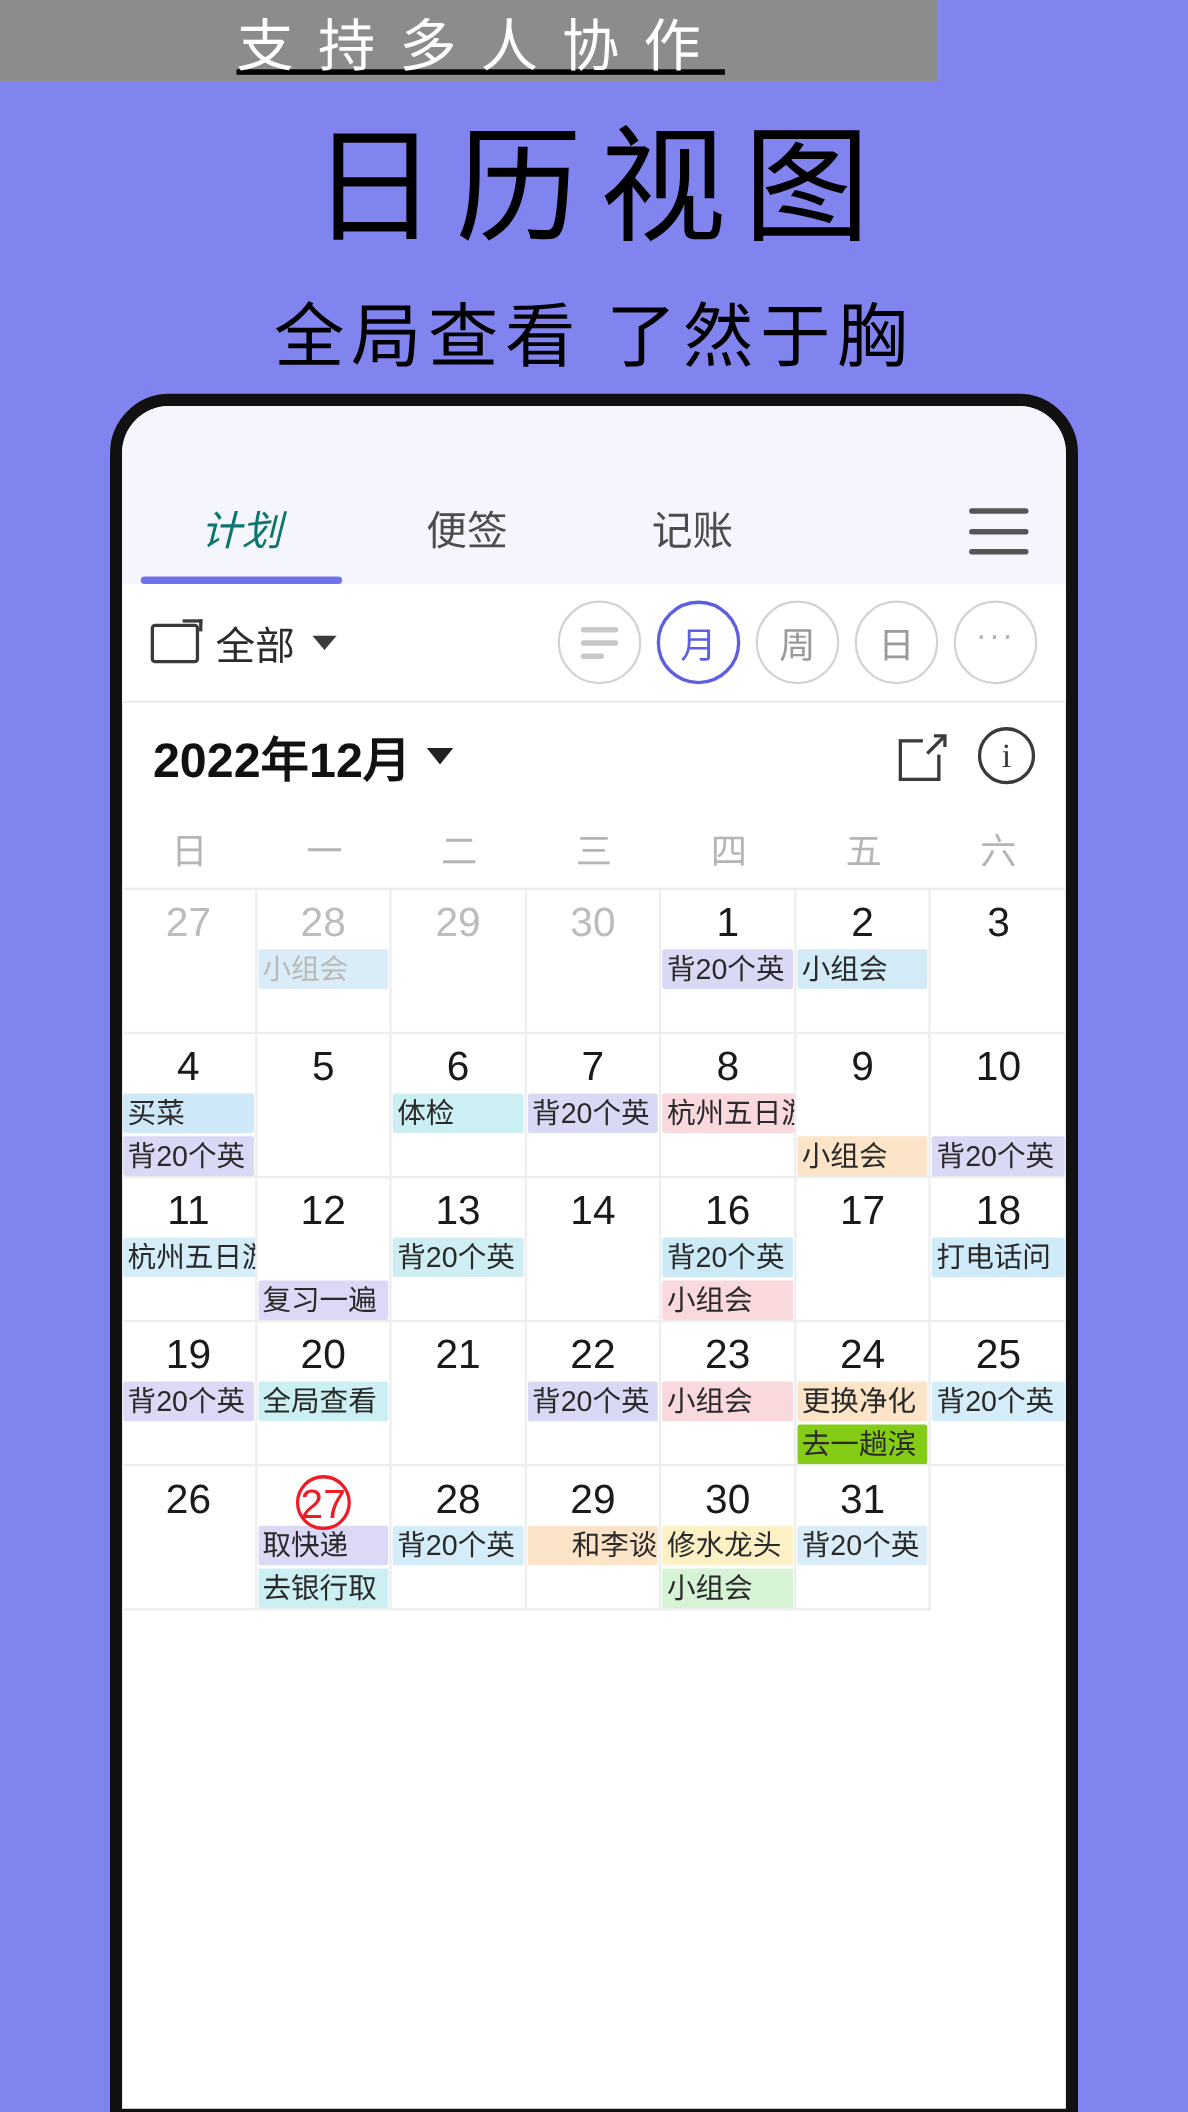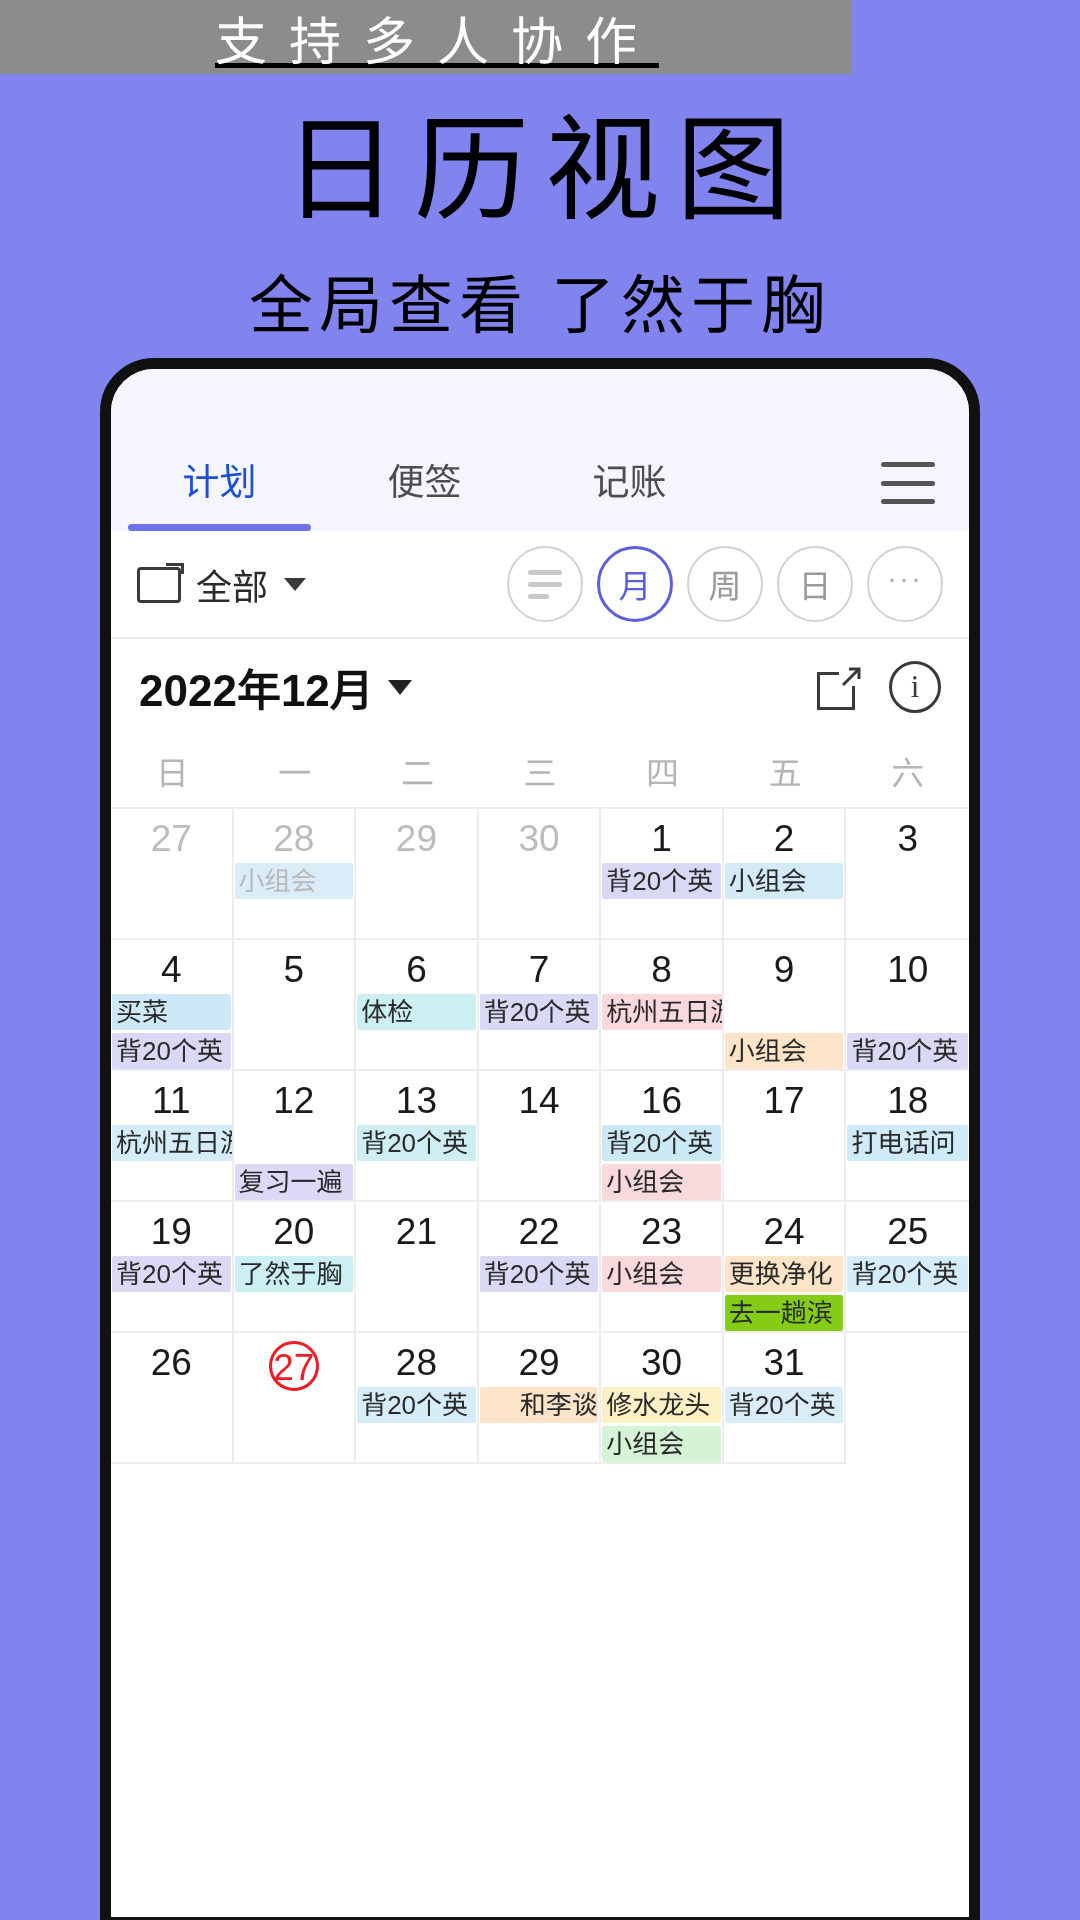--- a/index.html
+++ b/index.html
@@ -108,21 +108,22 @@
   .tab {
     width: 205px;
     text-align: center;
     font-size: 37px;
     color: #4d4d4d;
     position: relative;
     height: 96px;
     line-height: 96px;
   }
   .tab.active {
-    color: #1d4ed8;
+    color: #0f766e;
+    font-style: italic;
   }
   .tab.active::after {
     content: "";
     position: absolute;
     left: 11px;
     right: 11px;
     bottom: 0;
     height: 7px;
     background: #6f72e8;
     border-radius: 4px;
@@ -587,21 +588,21 @@
         </div>
         <div class="cell">
           <div class="daynum">19</div>
           <div class="events">
             <div class="ev" style="background: rgb(220, 217, 246);">背20个英</div>
           </div>
         </div>
         <div class="cell">
           <div class="daynum">20</div>
           <div class="events">
-            <div class="ev" style="background: rgb(203, 239, 243);">了然于胸</div>
+            <div class="ev" style="background: rgb(203, 239, 243);">全局查看</div>
           </div>
         </div>
         <div class="cell">
           <div class="daynum">21</div>
           <div class="events"></div>
         </div>
         <div class="cell">
           <div class="daynum">22</div>
           <div class="events">
             <div class="ev" style="background: rgb(217, 216, 245);">背20个英</div>
@@ -625,20 +626,24 @@
           <div class="events">
             <div class="ev" style="background: rgb(213, 236, 249);">背20个英</div>
           </div>
         </div>
         <div class="cell">
           <div class="daynum">26</div>
           <div class="events"></div>
         </div>
         <div class="cell">
           <div class="daynum today"><span>27</span></div>
+          <div class="events">
+            <div class="ev" style="background: rgb(220, 217, 246);">取快递</div>
+            <div class="ev" style="background: rgb(203, 239, 243);">去银行取</div>
+          </div>
         </div>
         <div class="cell">
           <div class="daynum">28</div>
           <div class="events">
             <div class="ev" style="background: rgb(213, 236, 249);">背20个英</div>
           </div>
         </div>
         <div class="cell">
           <div class="daynum">29</div>
           <div class="events">

